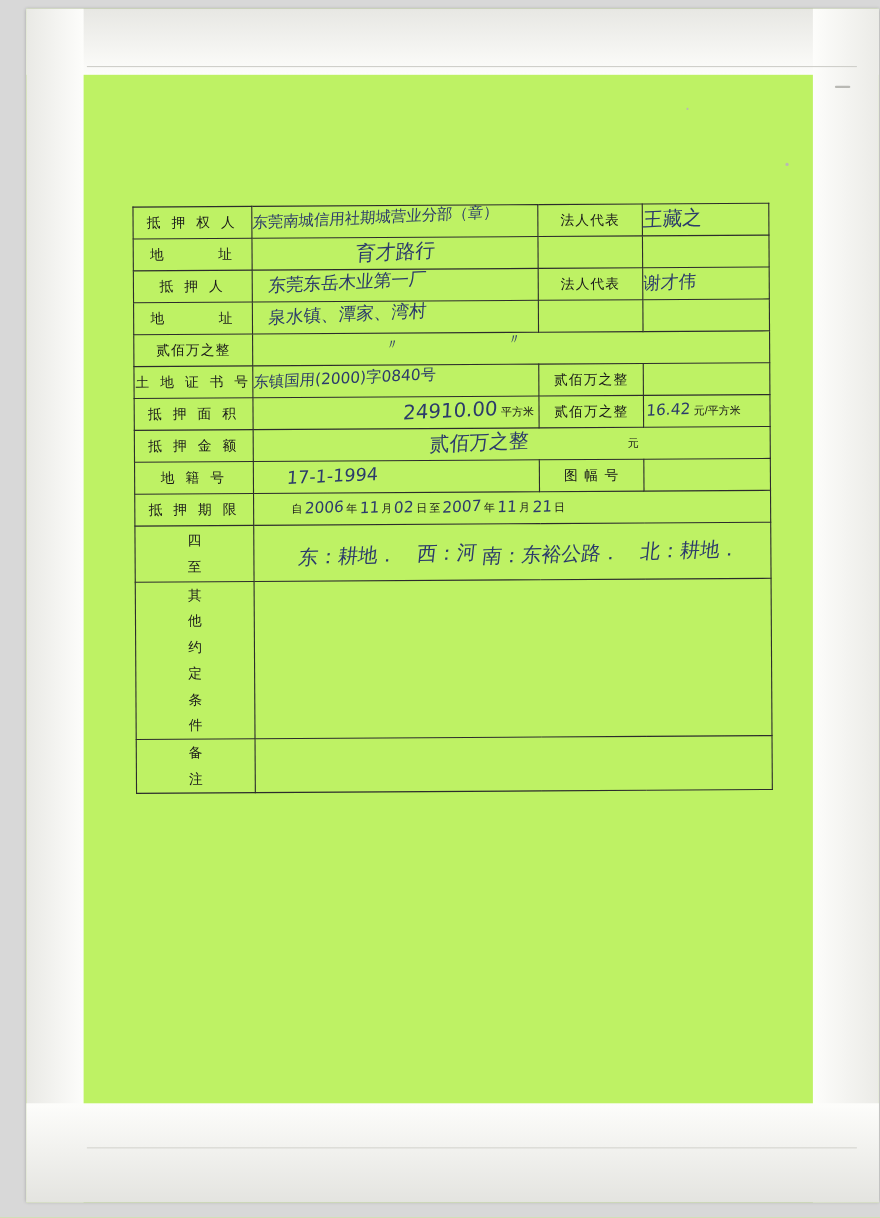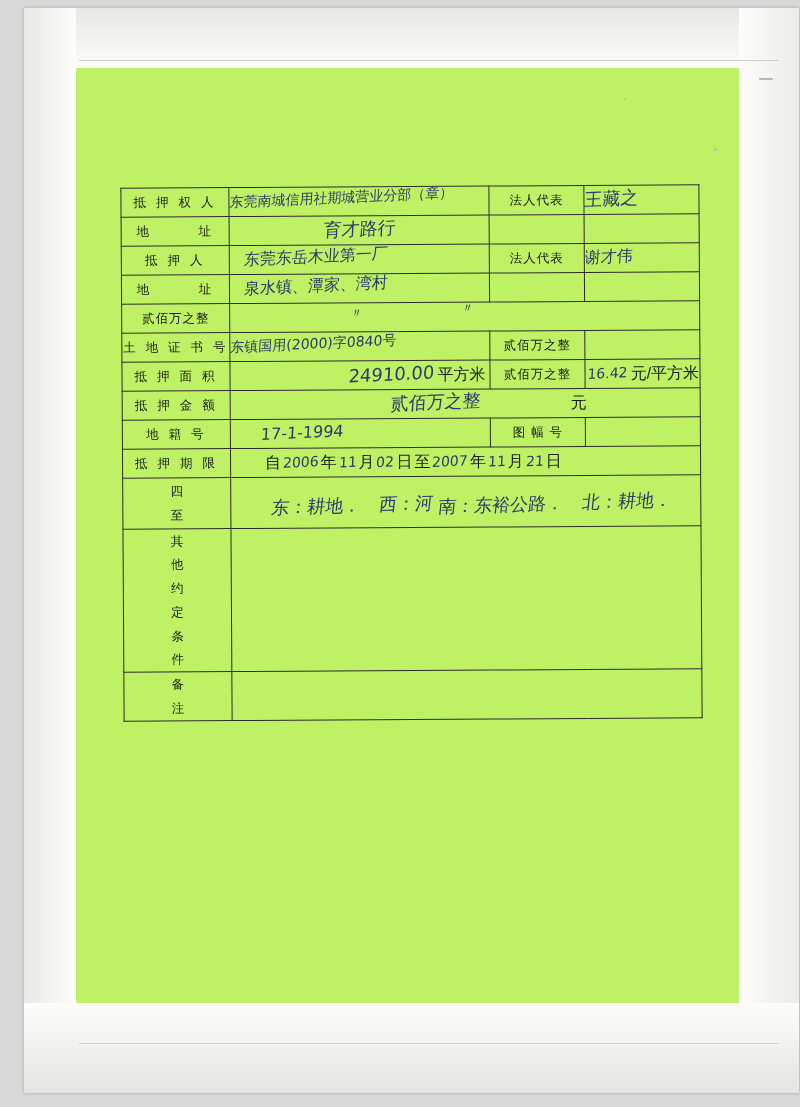--- a/index.html
+++ b/index.html
@@ -96,21 +96,21 @@
     color: #2b3a6b;
     white-space: nowrap;
     display: inline-block;
   }
   .hw-slant { transform: rotate(-2.2deg) skewX(-6deg); transform-origin: left center; }
   .hw-slant2 { transform: rotate(-1.4deg) skewX(-8deg); transform-origin: left center; }
   .hw-sm { font-size: 14px; }
   .hw-lg { font-size: 18px; }
   .unit {
     font-family: Liberation Sans, sans-serif;
-    font-size: 16px;
+    font-size: 10px;
     color: #1a1a1a;
   }
   .inline-flex {
     display: flex;
     align-items: center;
     gap: 3px;
     padding-left: 6px;
   }
   .big-box { height: 120px; vertical-align: middle; }
   .sz-box  { height: 150px; vertical-align: middle; }

